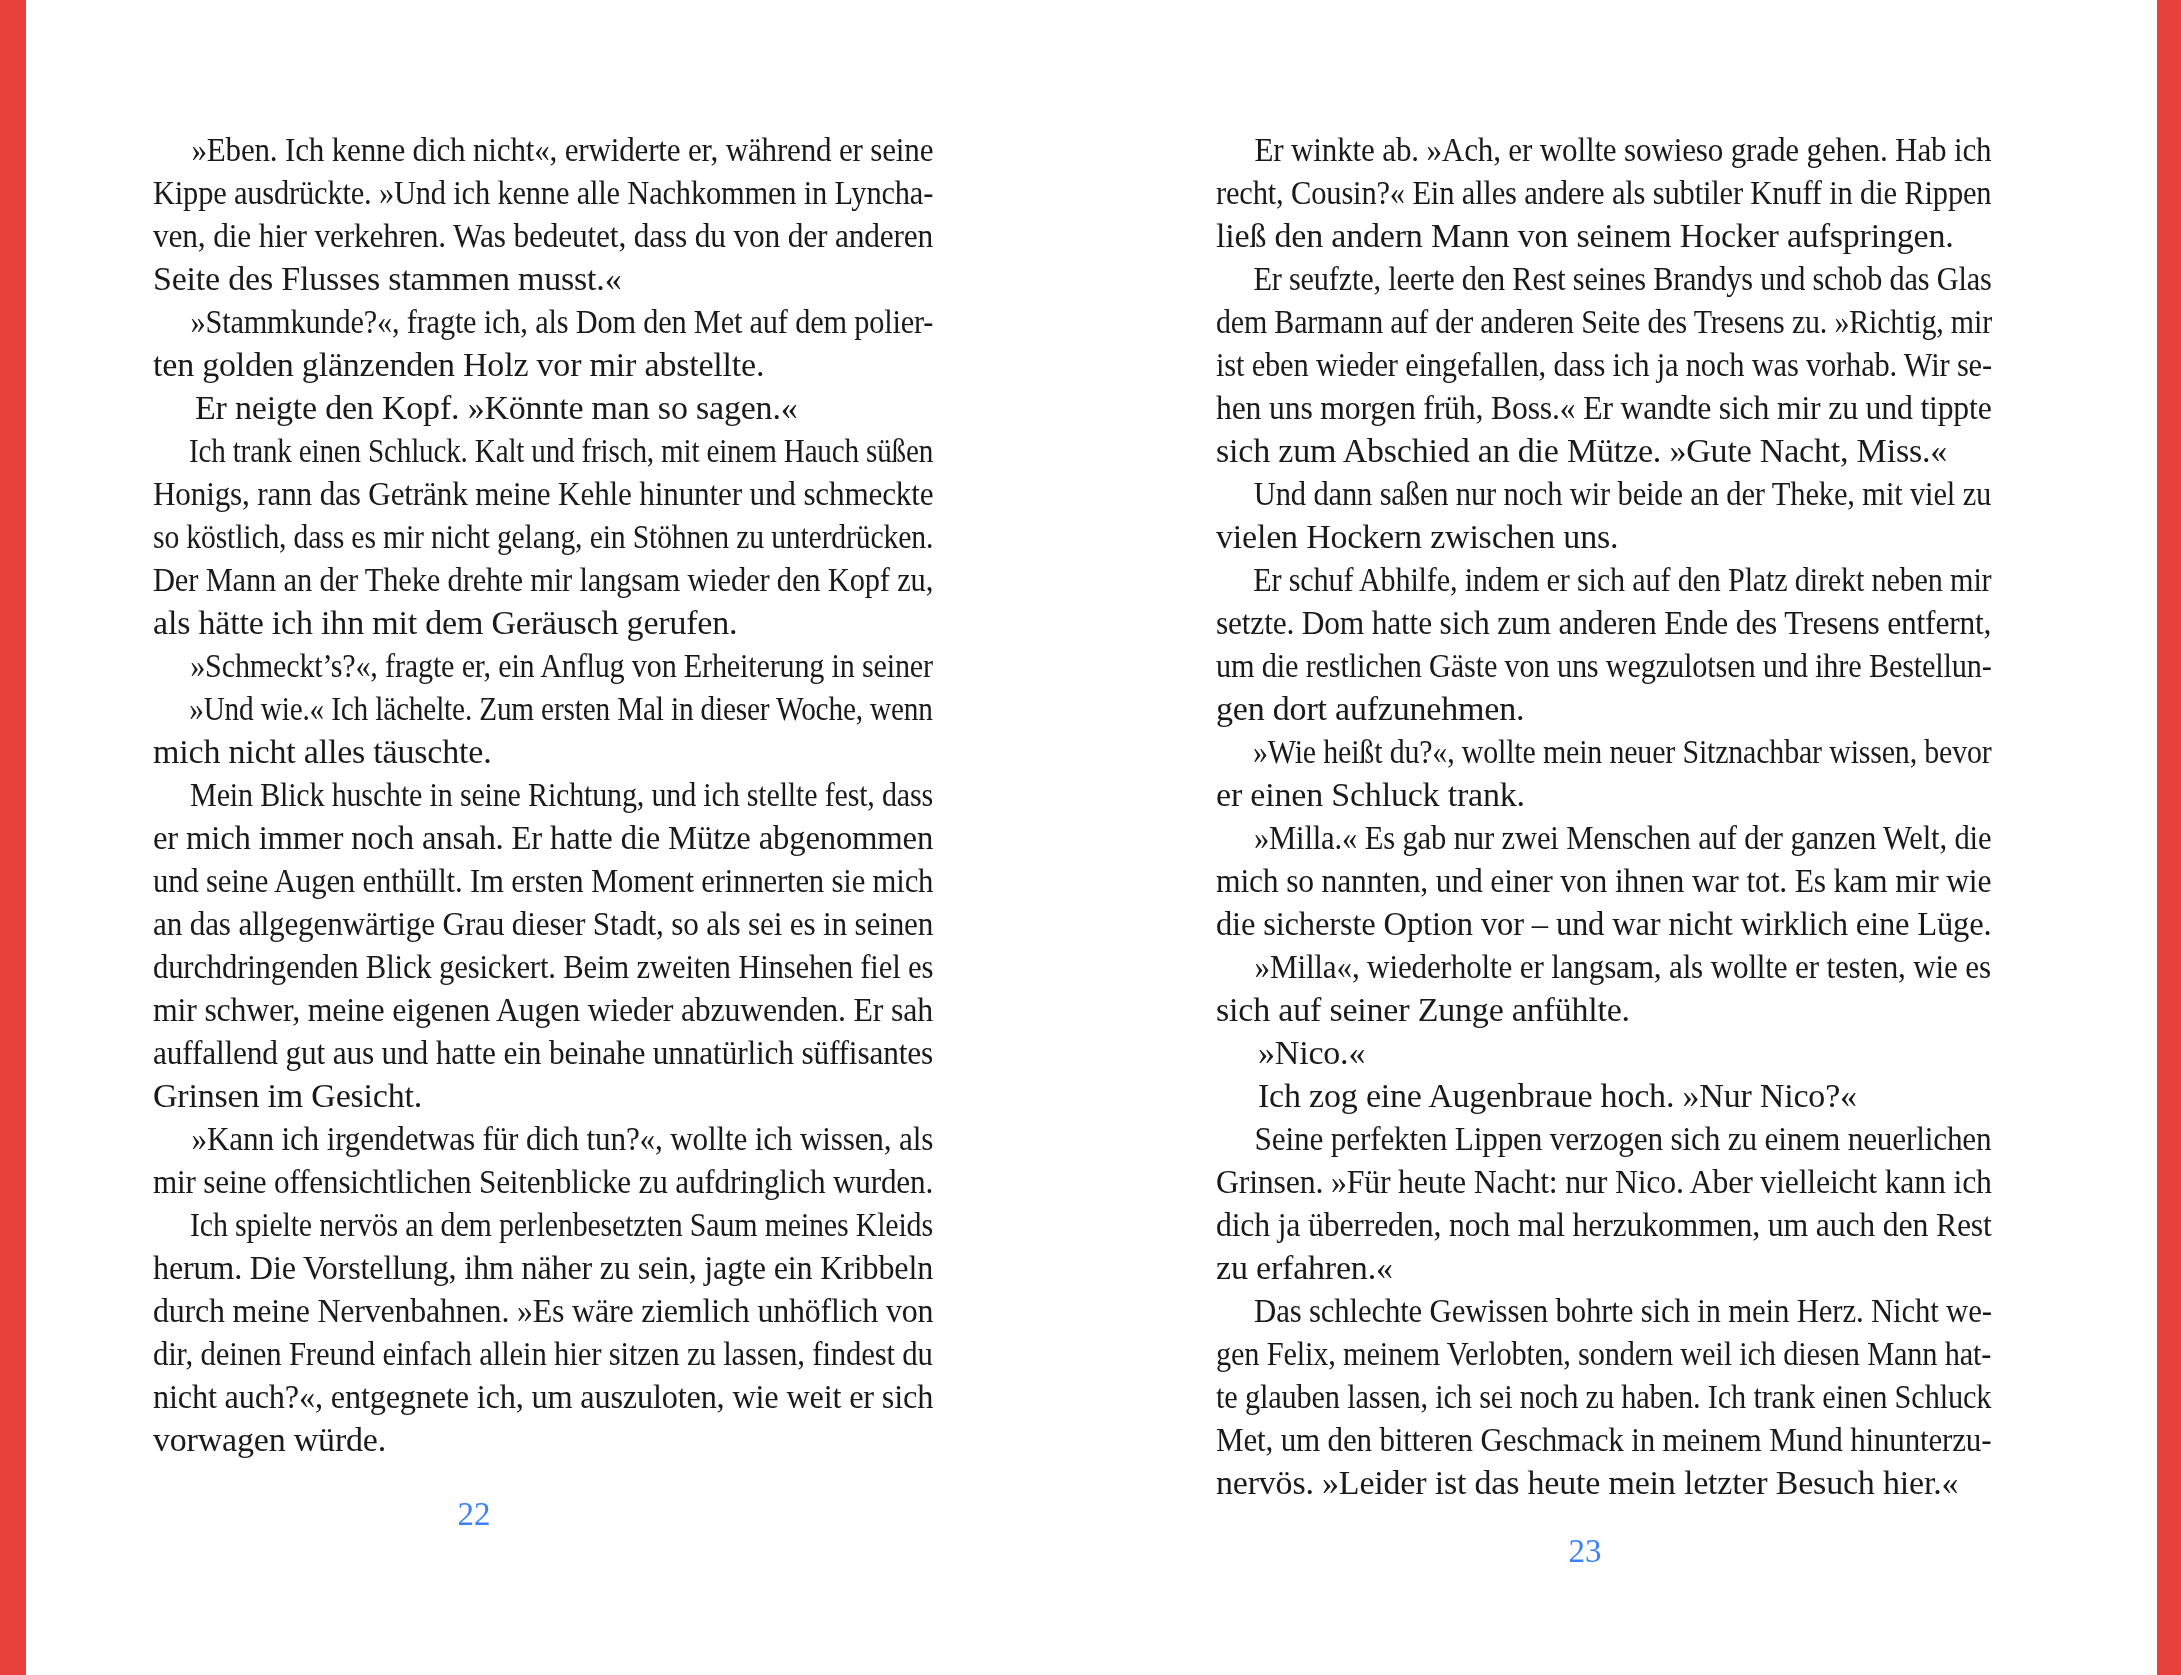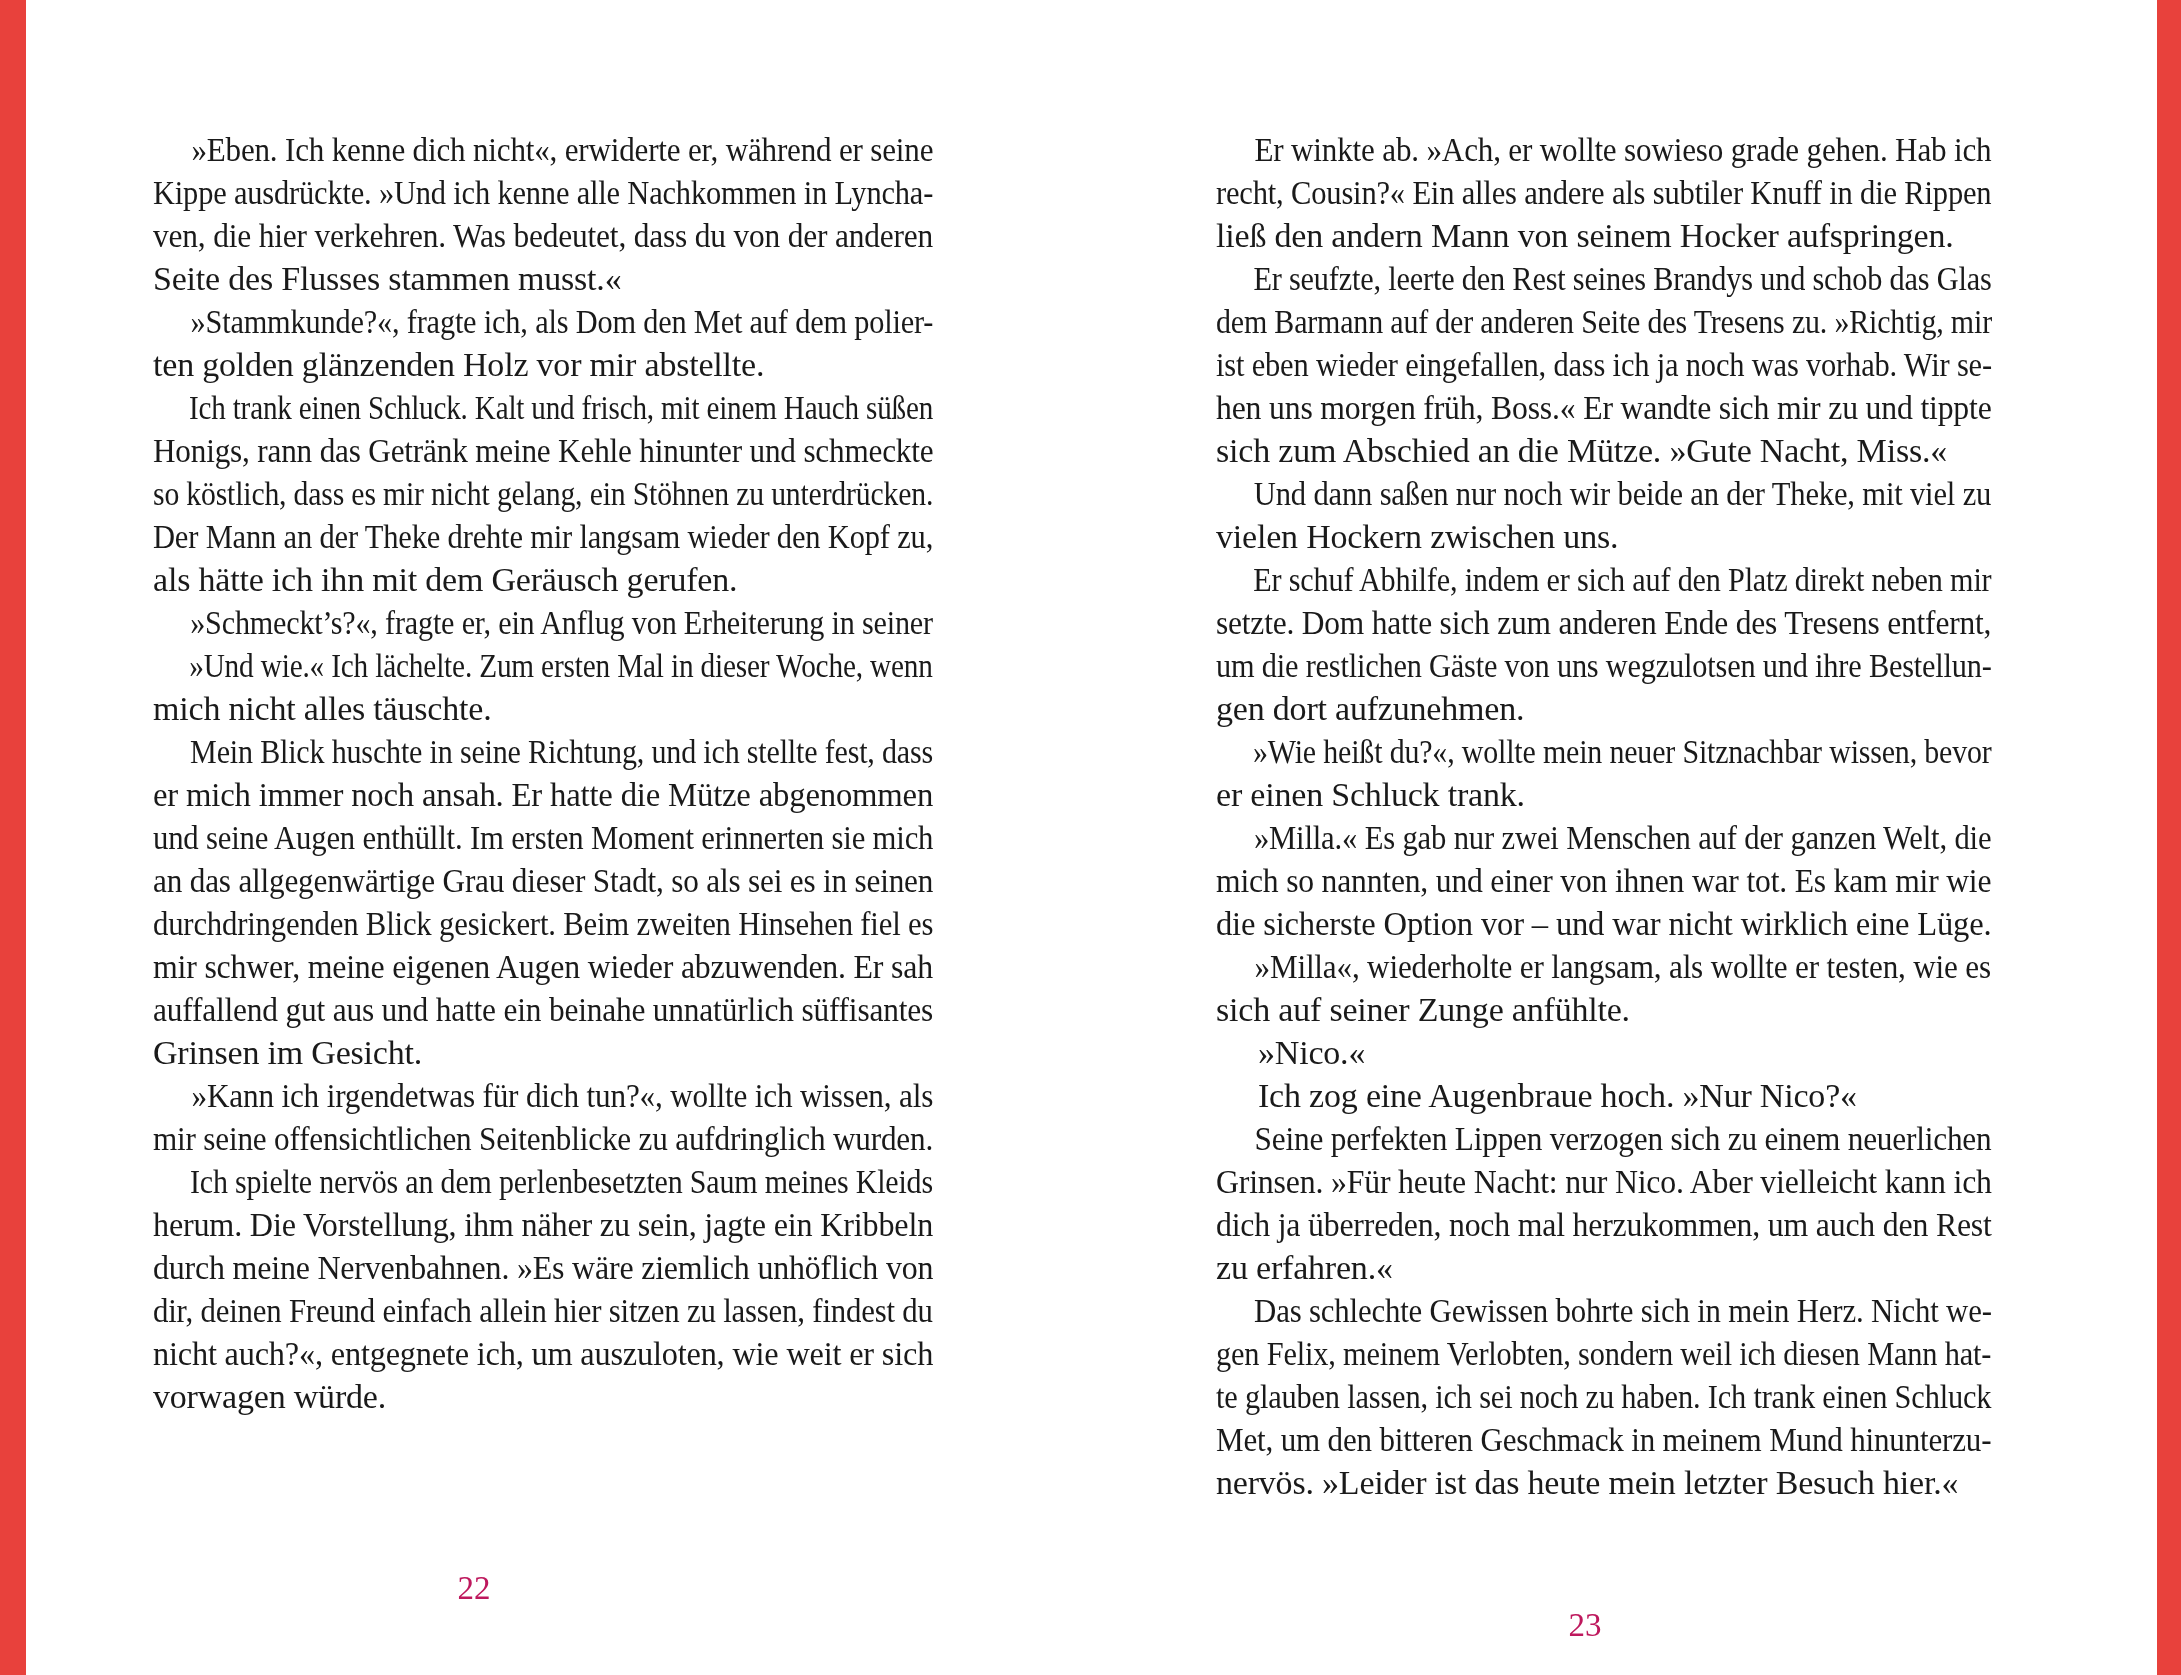--- a/index.html
+++ b/index.html
@@ -37,23 +37,23 @@
     overflow: visible;
     text-align: justify;
     text-align-last: justify;
     text-justify: inter-word;
   }
   .line.indent { padding-left: 42px; }
   .line.plast  { text-align-last: left; }
 
   .pagenum {
     position: absolute;
-    top: 1570px;
+    top: 1496px;
     font-size: 33px;
-    color: #be185d;
+    color: #3b82f6;
     transform: translateX(-50%);
     white-space: nowrap;
   }
   #pagenum-left  { left: 474px; }
   #pagenum-right { left: 1585px; margin-top: 37px; }
 </style>
 </head>
 <body style="background: rgb(255, 255, 255); color: rgb(26, 26, 26);">
 
 <div>
@@ -62,20 +62,21 @@
 
   <div class="edge-strip right" style="background: rgb(232, 65, 60);"></div>
 
   <div class="textblock" id="left-lines">
       <div class="line indent" style="transform-origin: left center; transform: scaleX(0.913978); text-align-last: left;">»Eben. Ich kenne dich nicht«, erwiderte er, während er seine</div>
       <div class="line" style="transform-origin: left center; transform: scaleX(0.89568); text-align-last: left;">Kippe ausdrückte. »Und ich kenne alle Nachkommen in Lyncha-</div>
       <div class="line" style="transform-origin: left center; transform: scaleX(0.923913); text-align-last: left;">ven, die hier verkehren. Was bedeutet, dass du von der anderen</div>
       <div class="line plast">Seite des Flusses stammen musst.«</div>
       <div class="line indent" style="transform-origin: left center; transform: scaleX(0.89192); text-align-last: left;">»Stammkunde?«, fragte ich, als Dom den Met auf dem polier-</div>
       <div class="line plast">ten golden glänzenden Holz vor mir abstellte.</div>
+      <div class="line indent plast">Er neigte den Kopf. »Könnte man so sagen.«</div>
       <div class="line indent" style="transform-origin: left center; transform: scaleX(0.855992); text-align-last: left;">Ich trank einen Schluck. Kalt und frisch, mit einem Hauch süßen</div>
       <div class="line" style="transform-origin: left center; transform: scaleX(0.917927); text-align-last: left;">Honigs, rann das Getränk meine Kehle hinunter und schmeckte</div>
       <div class="line" style="transform-origin: left center; transform: scaleX(0.874486); text-align-last: left;">so köstlich, dass es mir nicht gelang, ein Stöhnen zu unterdrücken.</div>
       <div class="line" style="transform-origin: left center; transform: scaleX(0.897571); text-align-last: left;">Der Mann an der Theke drehte mir langsam wieder den Kopf zu,</div>
       <div class="line plast">als hätte ich ihn mit dem Geräusch gerufen.</div>
       <div class="line indent" style="transform-origin: left center; transform: scaleX(0.88634); text-align-last: left;">»Schmeckt’s?«, fragte er, ein Anflug von Erheiterung in seiner</div>
       <div class="line indent" style="transform-origin: left center; transform: scaleX(0.861196); text-align-last: left;">»Und wie.« Ich lächelte. Zum ersten Mal in dieser Woche, wenn</div>
       <div class="line plast">mich nicht alles täuschte.</div>
       <div class="line indent" style="transform-origin: left center; transform: scaleX(0.883576); text-align-last: left;">Mein Blick huschte in seine Richtung, und ich stellte fest, dass</div>
       <div class="line" style="transform-origin: left center; transform: scaleX(0.962627); text-align-last: left;">er mich immer noch ansah. Er hatte die Mütze abgenommen</div>

